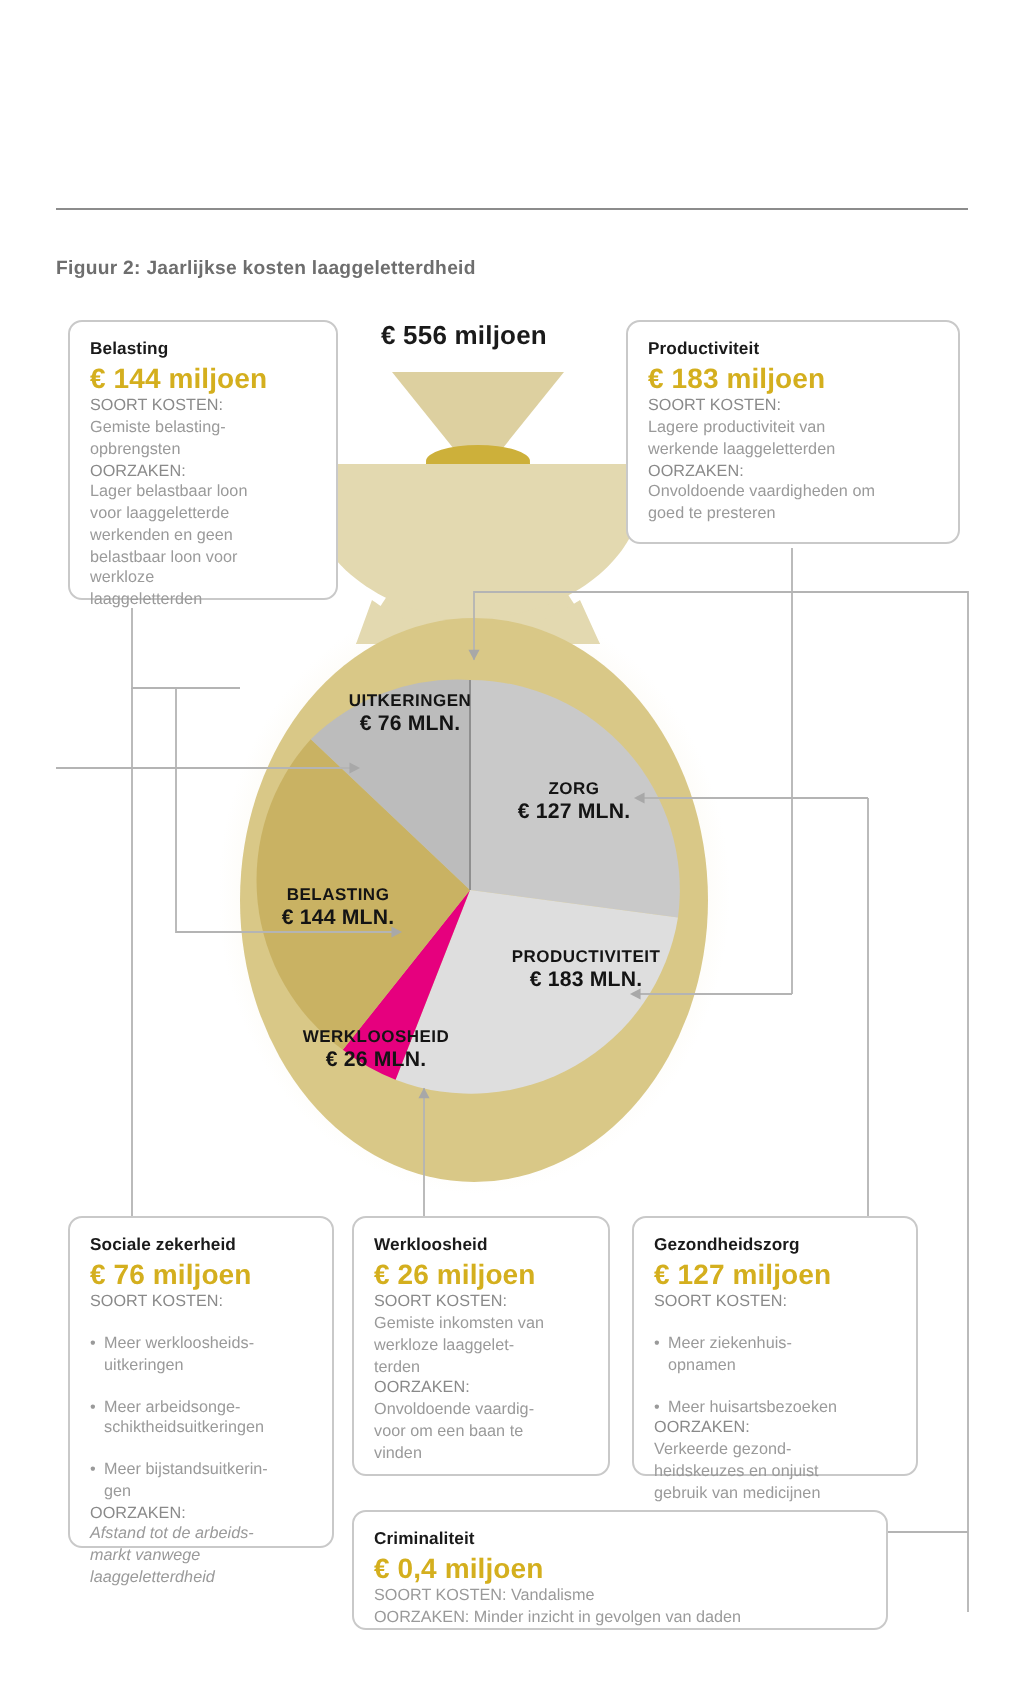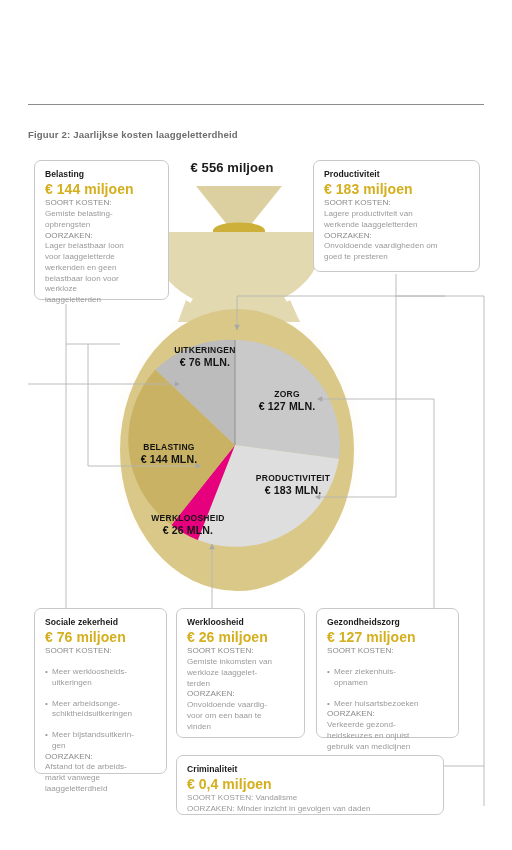--- a/index.html
+++ b/index.html
@@ -194,21 +194,21 @@
     <div class="lbl">SOORT KOSTEN:</div>
     <ul>
       <li style="white-space:pre-line;">Meer werkloosheids-
 uitkeringen</li>
       <li style="white-space:pre-line;">Meer arbeidsonge-
 schiktheidsuitkeringen</li>
       <li style="white-space:pre-line;">Meer bijstandsuitkerin-
 gen</li>
     </ul>
     <div class="lbl">OORZAKEN:</div>
-    <div class="txt" style="white-space:pre-line;">Afstand tot de arbeids-
+    <div class="txt" style="white-space:pre-line;font-style:italic;">Afstand tot de arbeids-
 markt vanwege
 laaggeletterdheid</div>
   </div>
 
   <div class="box" style="left:176px;top:608px;width:129px;height:130px;">
     <div class="ttl">Werkloosheid</div>
     <div class="amt">€ 26 miljoen</div>
     <div class="lbl">SOORT KOSTEN:</div>
     <div class="txt" style="white-space:pre-line;">Gemiste inkomsten van
 werkloze laaggelet-

